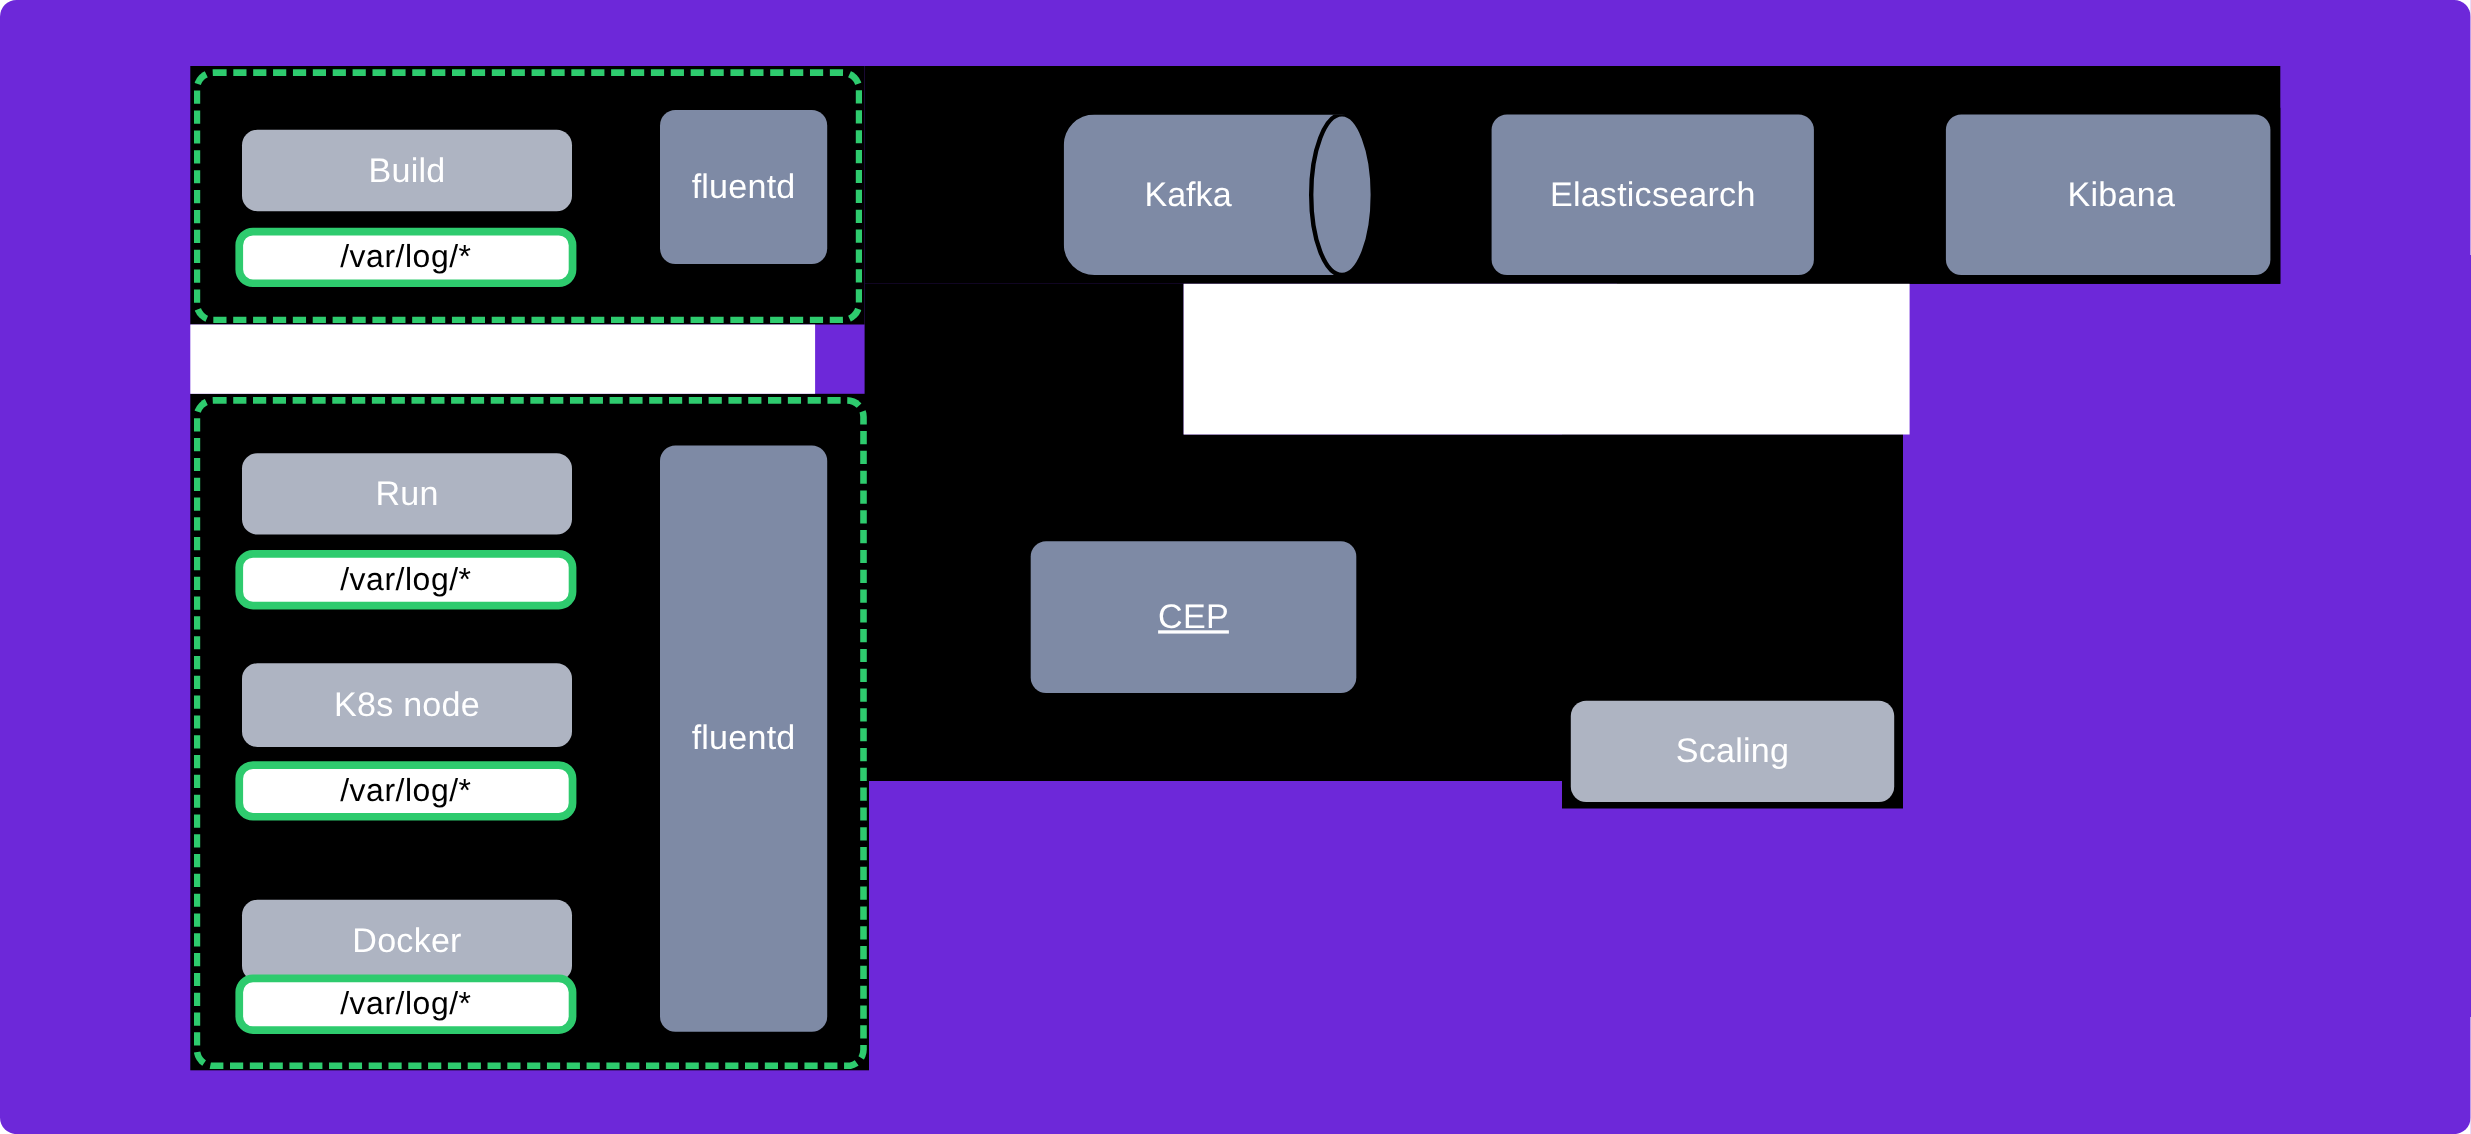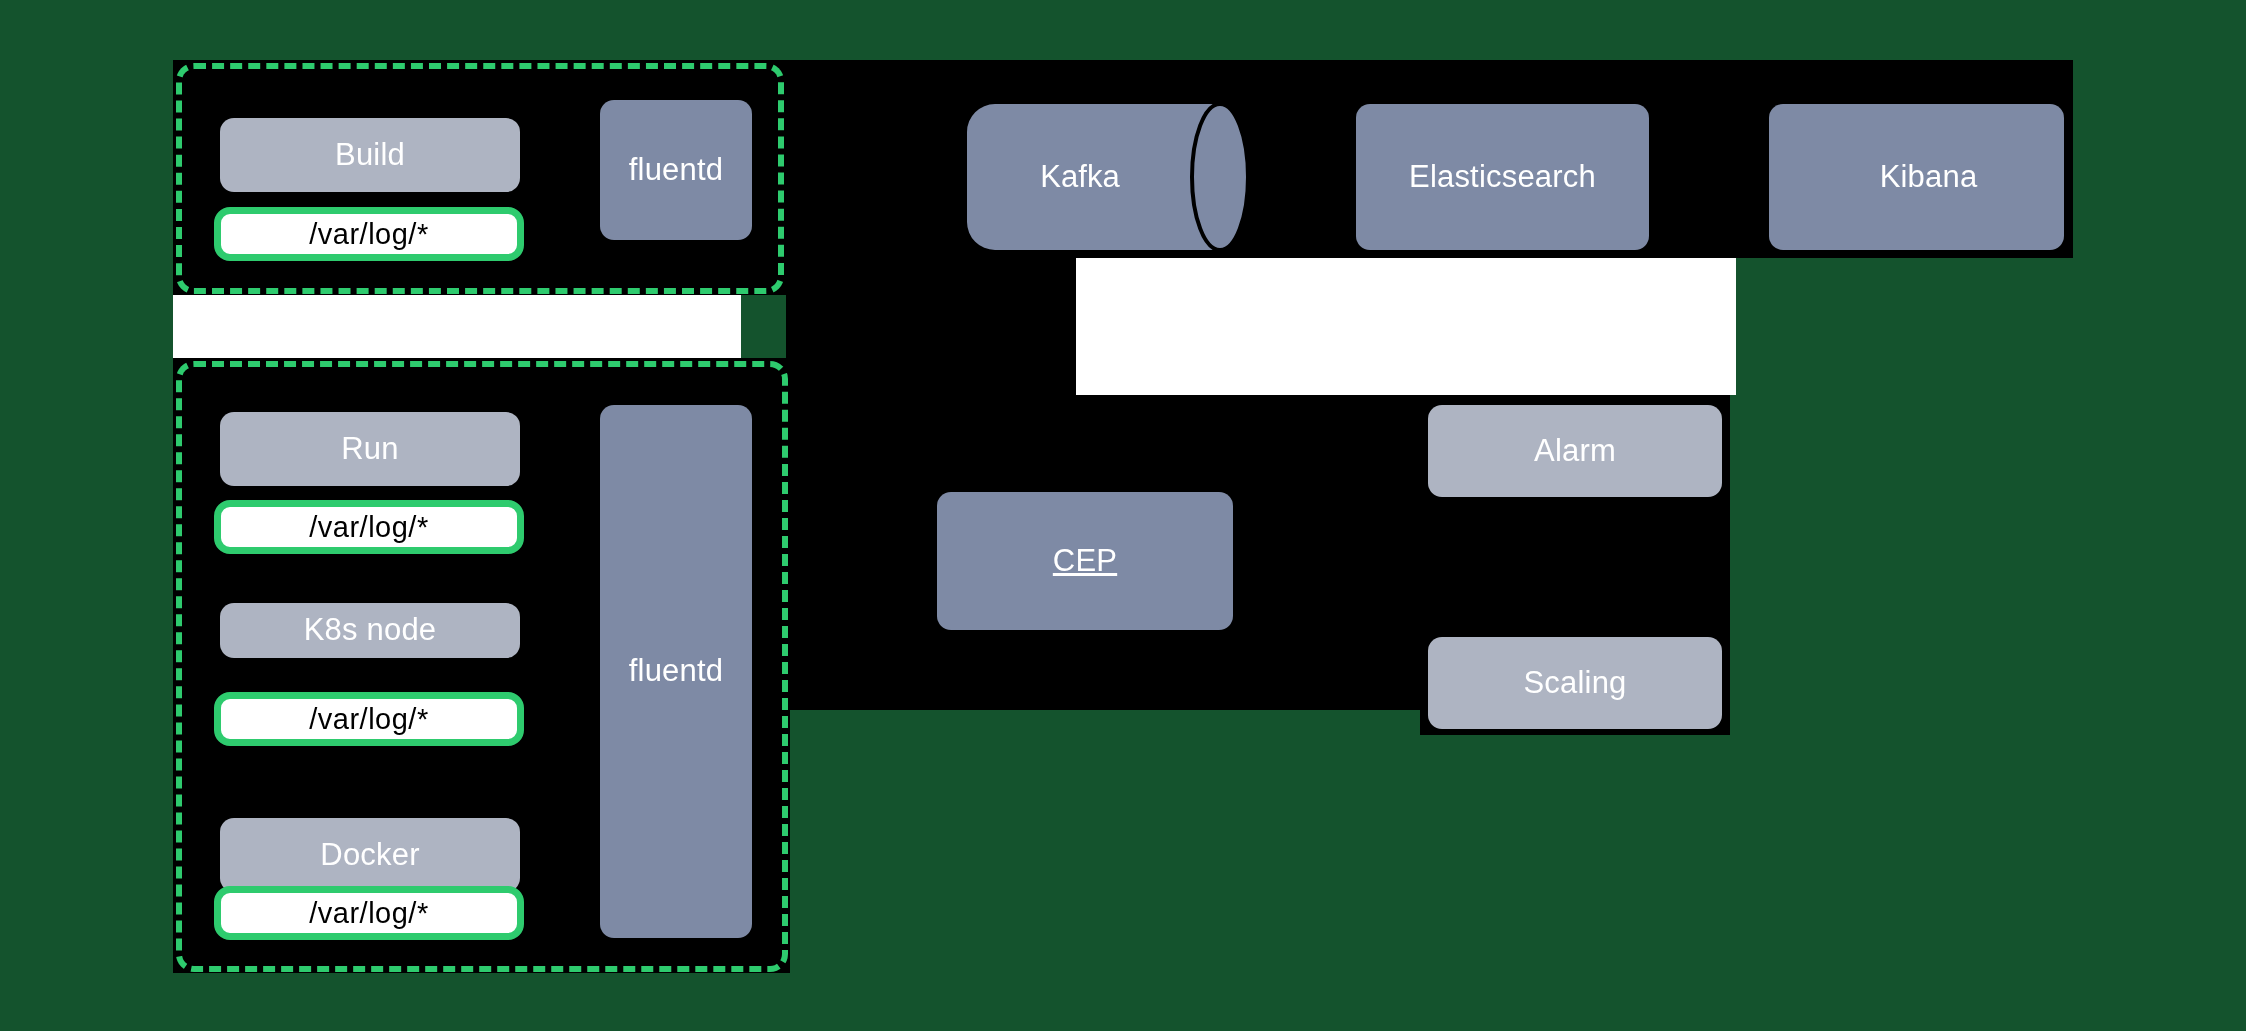--- a/index.html
+++ b/index.html
@@ -7,22 +7,23 @@
     padding: 0;
     background: #ffffff;
   }
   body {
     font-family: "Liberation Sans", sans-serif;
   }
   #canvas {
     position: relative;
     width: 2246px;
     height: 1031px;
-    background: #14532d;
+    background: #6d28d9;
     overflow: hidden;
+    border-radius: 15px;
   }
   
   .blackfill {
     position: absolute;
     background: #000000;
   }
   .whitecut {
     position: absolute;
     background: #ffffff;
   }
@@ -117,21 +118,21 @@
 
   <div class="logpill" style="left:214px; top:207px; width:310px; height:54px;">/var/log/*</div>
 
   <div class="node dark" style="left:600px; top:100px; width:152px; height:140px;">fluentd</div>
 
   <div class="group" style="left:176px; top:361px; width:612px; height:611px;"></div>
 
   <div class="node light" style="left:220px; top:412px; width:300px; height:74px;">Run</div>
   <div class="logpill" style="left:214px; top:500px; width:310px; height:54px;">/var/log/*</div>
 
-  <div class="node light" style="left:220px; top:603px; width:300px; height:55px;">K8s node</div>
+  <div class="node light" style="left:220px; top:603px; width:300px; height:76px;">K8s node</div>
   <div class="logpill" style="left:214px; top:692px; width:310px; height:54px;">/var/log/*</div>
 
   <div class="node light" style="left:220px; top:795px; width:300px; height:74px;margin-top:23px;">Docker</div>
   <div class="logpill" style="left:214px; top:886px; width:310px; height:54px;">/var/log/*</div>
 
   <div class="node dark" style="left:600px; top:405px; width:152px; height:533px;">fluentd</div>
 
   <div class="cylinder" style="left:940px; top:104px; width:297px; height:146px;">
     <svg width="297" height="146" viewBox="0 0 297 146">
       <path d="M28 0 H253 A28 73 0 0 0 253 146 H28 A28 28 0 0 1 0 118 V28 A28 28 0 0 1 28 0 Z" fill="#7e8aa5"></path>
@@ -139,17 +140,16 @@
     </svg>
     <div class="cyl-label">Kafka</div>
   </div>
 
   <div class="node dark" style="left:1356px; top:104px; width:293px; height:146px;">Elasticsearch</div>
 
   <div class="node dark" style="left:1769px; top:104px; width:295px; height:146px;padding-left:24px;">Kibana</div>
 
   <div class="node dark" style="left:937px; top:492px; width:296px; height:138px;text-decoration:underline;">CEP</div>
 
-  <div class="node light" style="left:1428px; top:405px; width:294px; height:92px;">Alarm</div>
 
   <div class="node light" style="left:1428px; top:637px; width:294px; height:92px;">Scaling</div>
 
 </div>
 
 </body></html>

